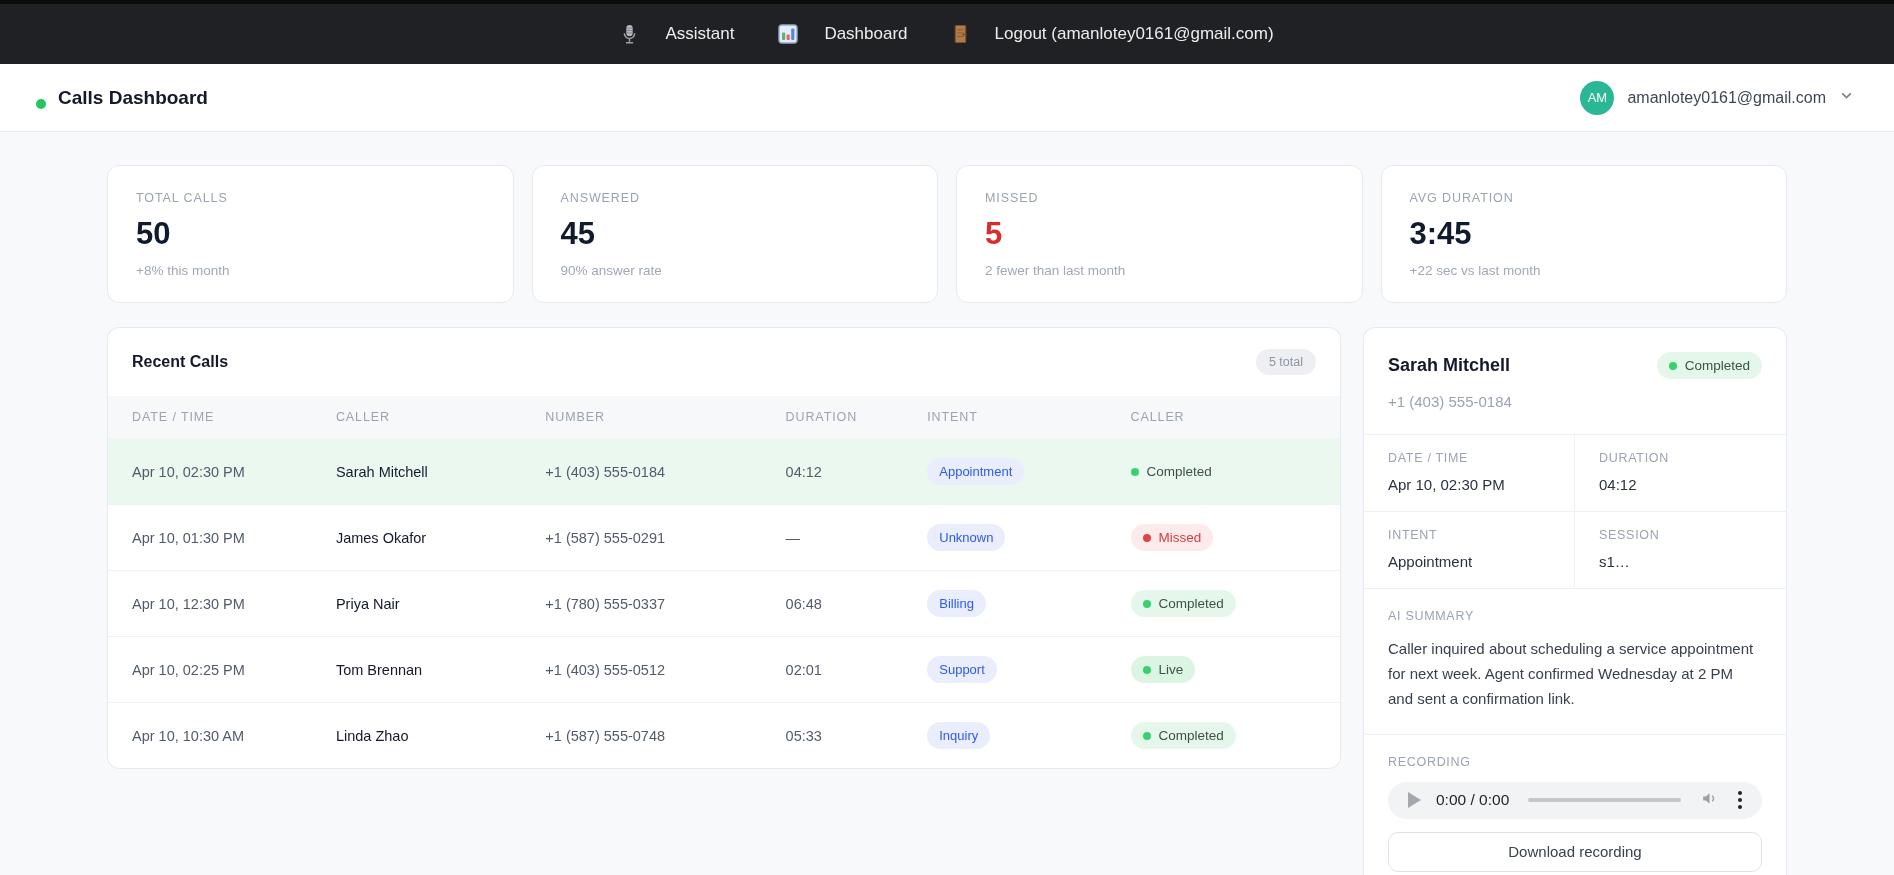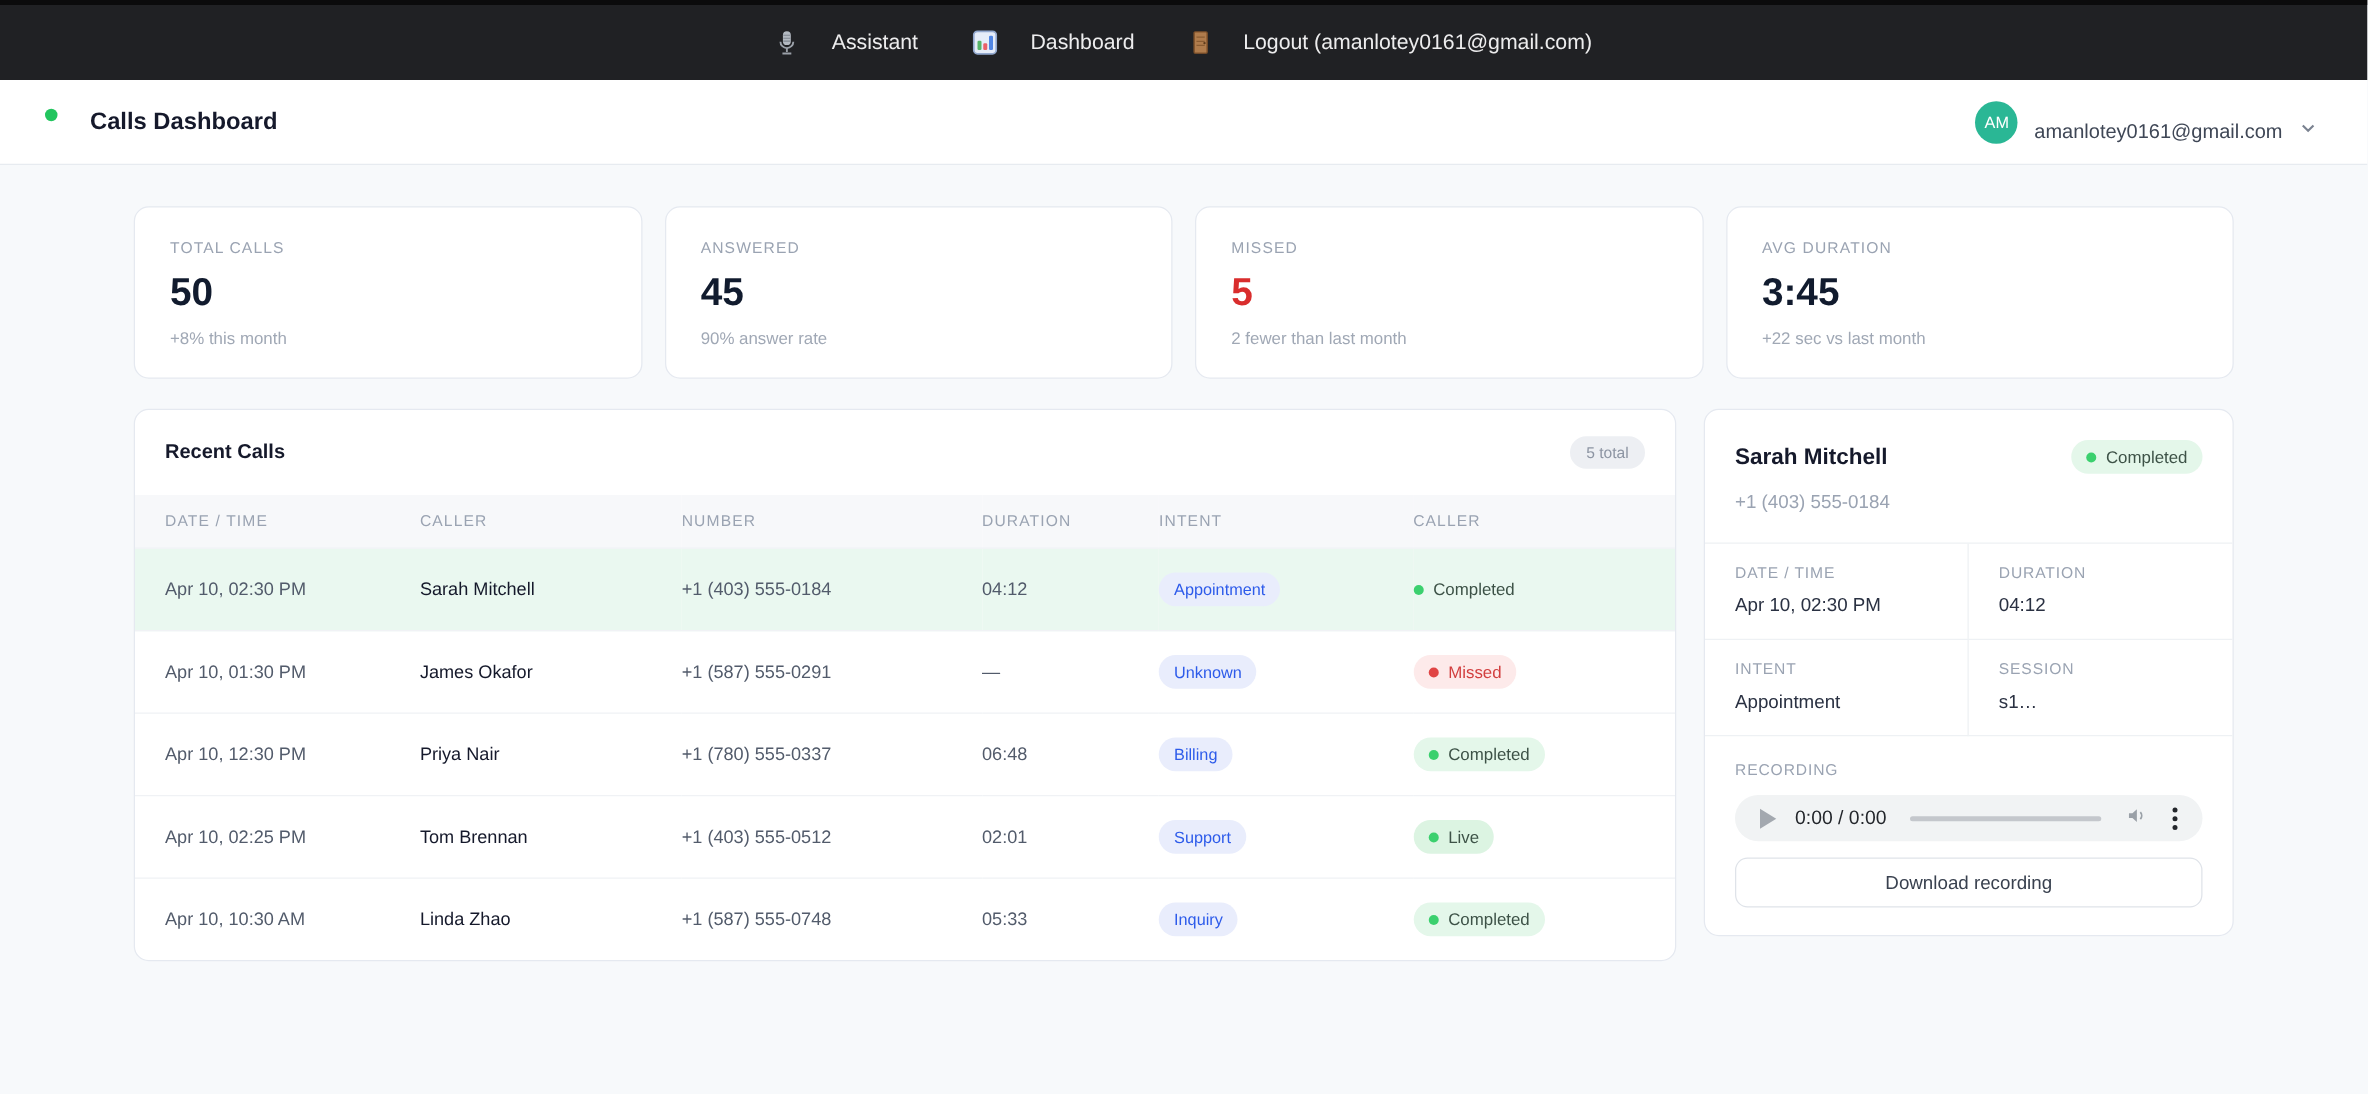--- a/index.html
+++ b/index.html
@@ -16,24 +16,24 @@
     display:flex; align-items:center; justify-content:center; gap:44px;
   }
   .nav-item { display:flex; align-items:center; gap:26px; color:#ededee; font-size:17px; cursor:pointer; }
   .nav-item svg { display:block; }
   
   .header {
     height:68px; background:#fff; border-bottom:1px solid #e7ebf0;
     display:flex; align-items:center; justify-content:space-between;
     padding:0 40px 0 36px;
   }
-  .header-left { display:flex; align-items:flex-start; gap:26px; }
+  .header-left { display:flex; align-items:flex-end; gap:12px; }
   .title-dot { width:10px; height:10px; border-radius:50%; background:var(--accent_green_dot,#22c55e); }
   .page-title { font-size:19px; font-weight:bold; color:#15192b; }
-  .header-right { display:flex; align-items:flex-end; gap:13px; cursor:pointer; }
+  .header-right { display:flex; align-items:center; gap:13px; cursor:pointer; }
   .avatar {
     width:34px; height:34px; border-radius:50%; background:var(--avatar_bg,#2ab795);
     color:#fff; font-size:13px; display:flex; align-items:center; justify-content:center;
   }
   .user-email { font-size:16px; color:#3f4756; }
   
   .container { max-width:1680px; margin:0 auto; padding-top:33px; }
   
   .stats-row { display:grid; grid-template-columns:repeat(4,1fr); gap:18px; }
   .stat-card {
@@ -296,20 +296,24 @@
         </div>
         <div class="grid-cell">
           <div class="cell-label">INTENT</div>
           <div class="cell-value">Appointment</div>
         </div>
         <div class="grid-cell">
           <div class="cell-label">SESSION</div>
           <div class="cell-value">s1…</div>
         </div>
       </div>
+      <div class="summary-section">
+        <div class="section-label">AI SUMMARY</div>
+        <div class="summary-text">Caller inquired about scheduling a service appointment for next week. Agent confirmed Wednesday at 2 PM and sent a confirmation link.</div>
+      </div>
       <div class="recording-section">
         <div class="section-label">RECORDING</div>
         <div class="audio-player">
           <span class="play-btn"></span>
           <span class="audio-time">0:00 / 0:00</span>
           <span class="audio-track"></span>
           <span>
             <svg width="19" height="19" viewBox="0 0 24 24" fill="none">
               <path d="M4 9.5v5h3.5L12 18.5v-13L7.5 9.5H4z" fill="#9aa0a7"></path>
               <path d="M15.5 8.5a5.2 5.2 0 0 1 0 7" stroke="#9aa0a7" stroke-width="1.8"></path>

